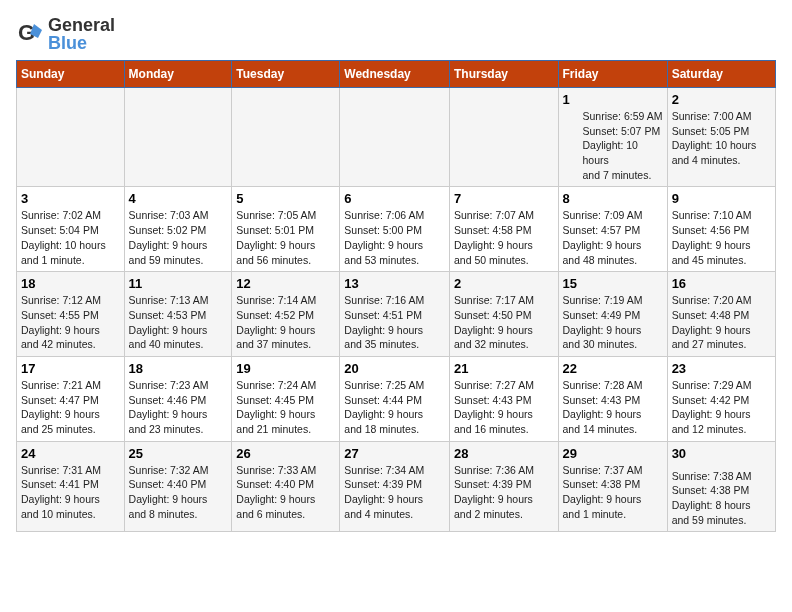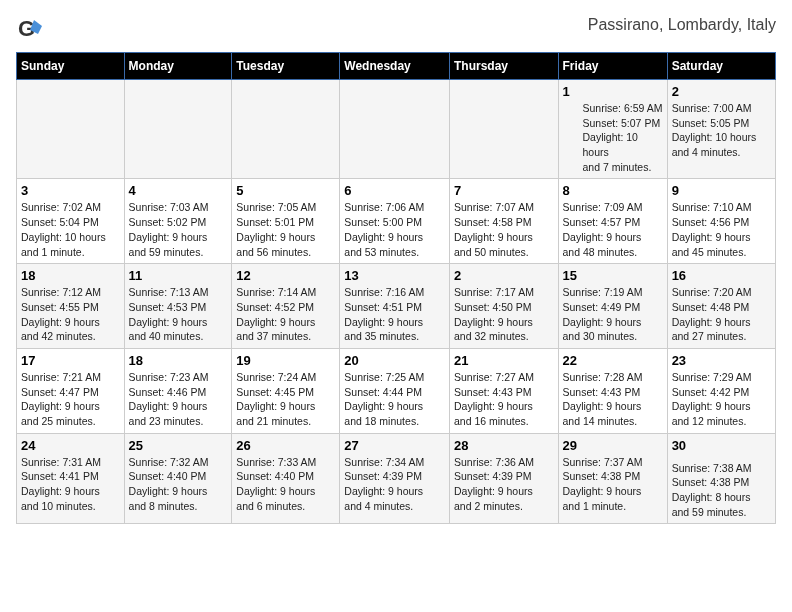--- a/index.html
+++ b/index.html
@@ -37,21 +37,21 @@
       font-size: 16px;
       font-weight: normal;
       color: #444;
     }
     table {
       width: 100%;
       border-collapse: collapse;
       font-size: 11px;
     }
     thead tr th {
-      background: #000000;
+      background: #c2410c;
       color: #fff;
       padding: 6px 4px;
       text-align: left;
       font-size: 12px;
       font-weight: bold;
       border: 1px solid #3a6aaa;
     }
     tbody tr td {
       vertical-align: top;
       padding: 4px;
@@ -83,23 +83,30 @@
   </style>
 </head>
 <body>
 
 <div class="header">
   <div class="logo">
     <svg class="logo-icon" viewBox="0 0 28 28">
       <text x="2" y="20" font-size="22" font-family="Arial" font-weight="bold" fill="#333">G</text>
       <polygon points="18,4 26,10 22,18 14,14" fill="#4a90d9"></polygon>
     </svg>
+    <div>
+      <div style="line-height:1">
+        <span style="font-size:18px;font-weight:bold;color:#333;">General</span>
+      </div>
+      <div style="line-height:1">
+        <span style="font-size:18px;font-weight:bold;color:#4a90d9;">Blue</span>
+      </div>
+    </div>
   </div>
   <div class="title-block">
-    <h2>Passirano, Lombardy, Italy</h2>
   </div>
 </div>
 
 <table>
   <thead>
     <tr id="header-row">
         <th>Sunday</th>
         <th>Monday</th>
         <th>Tuesday</th>
         <th>Wednesday</th>

